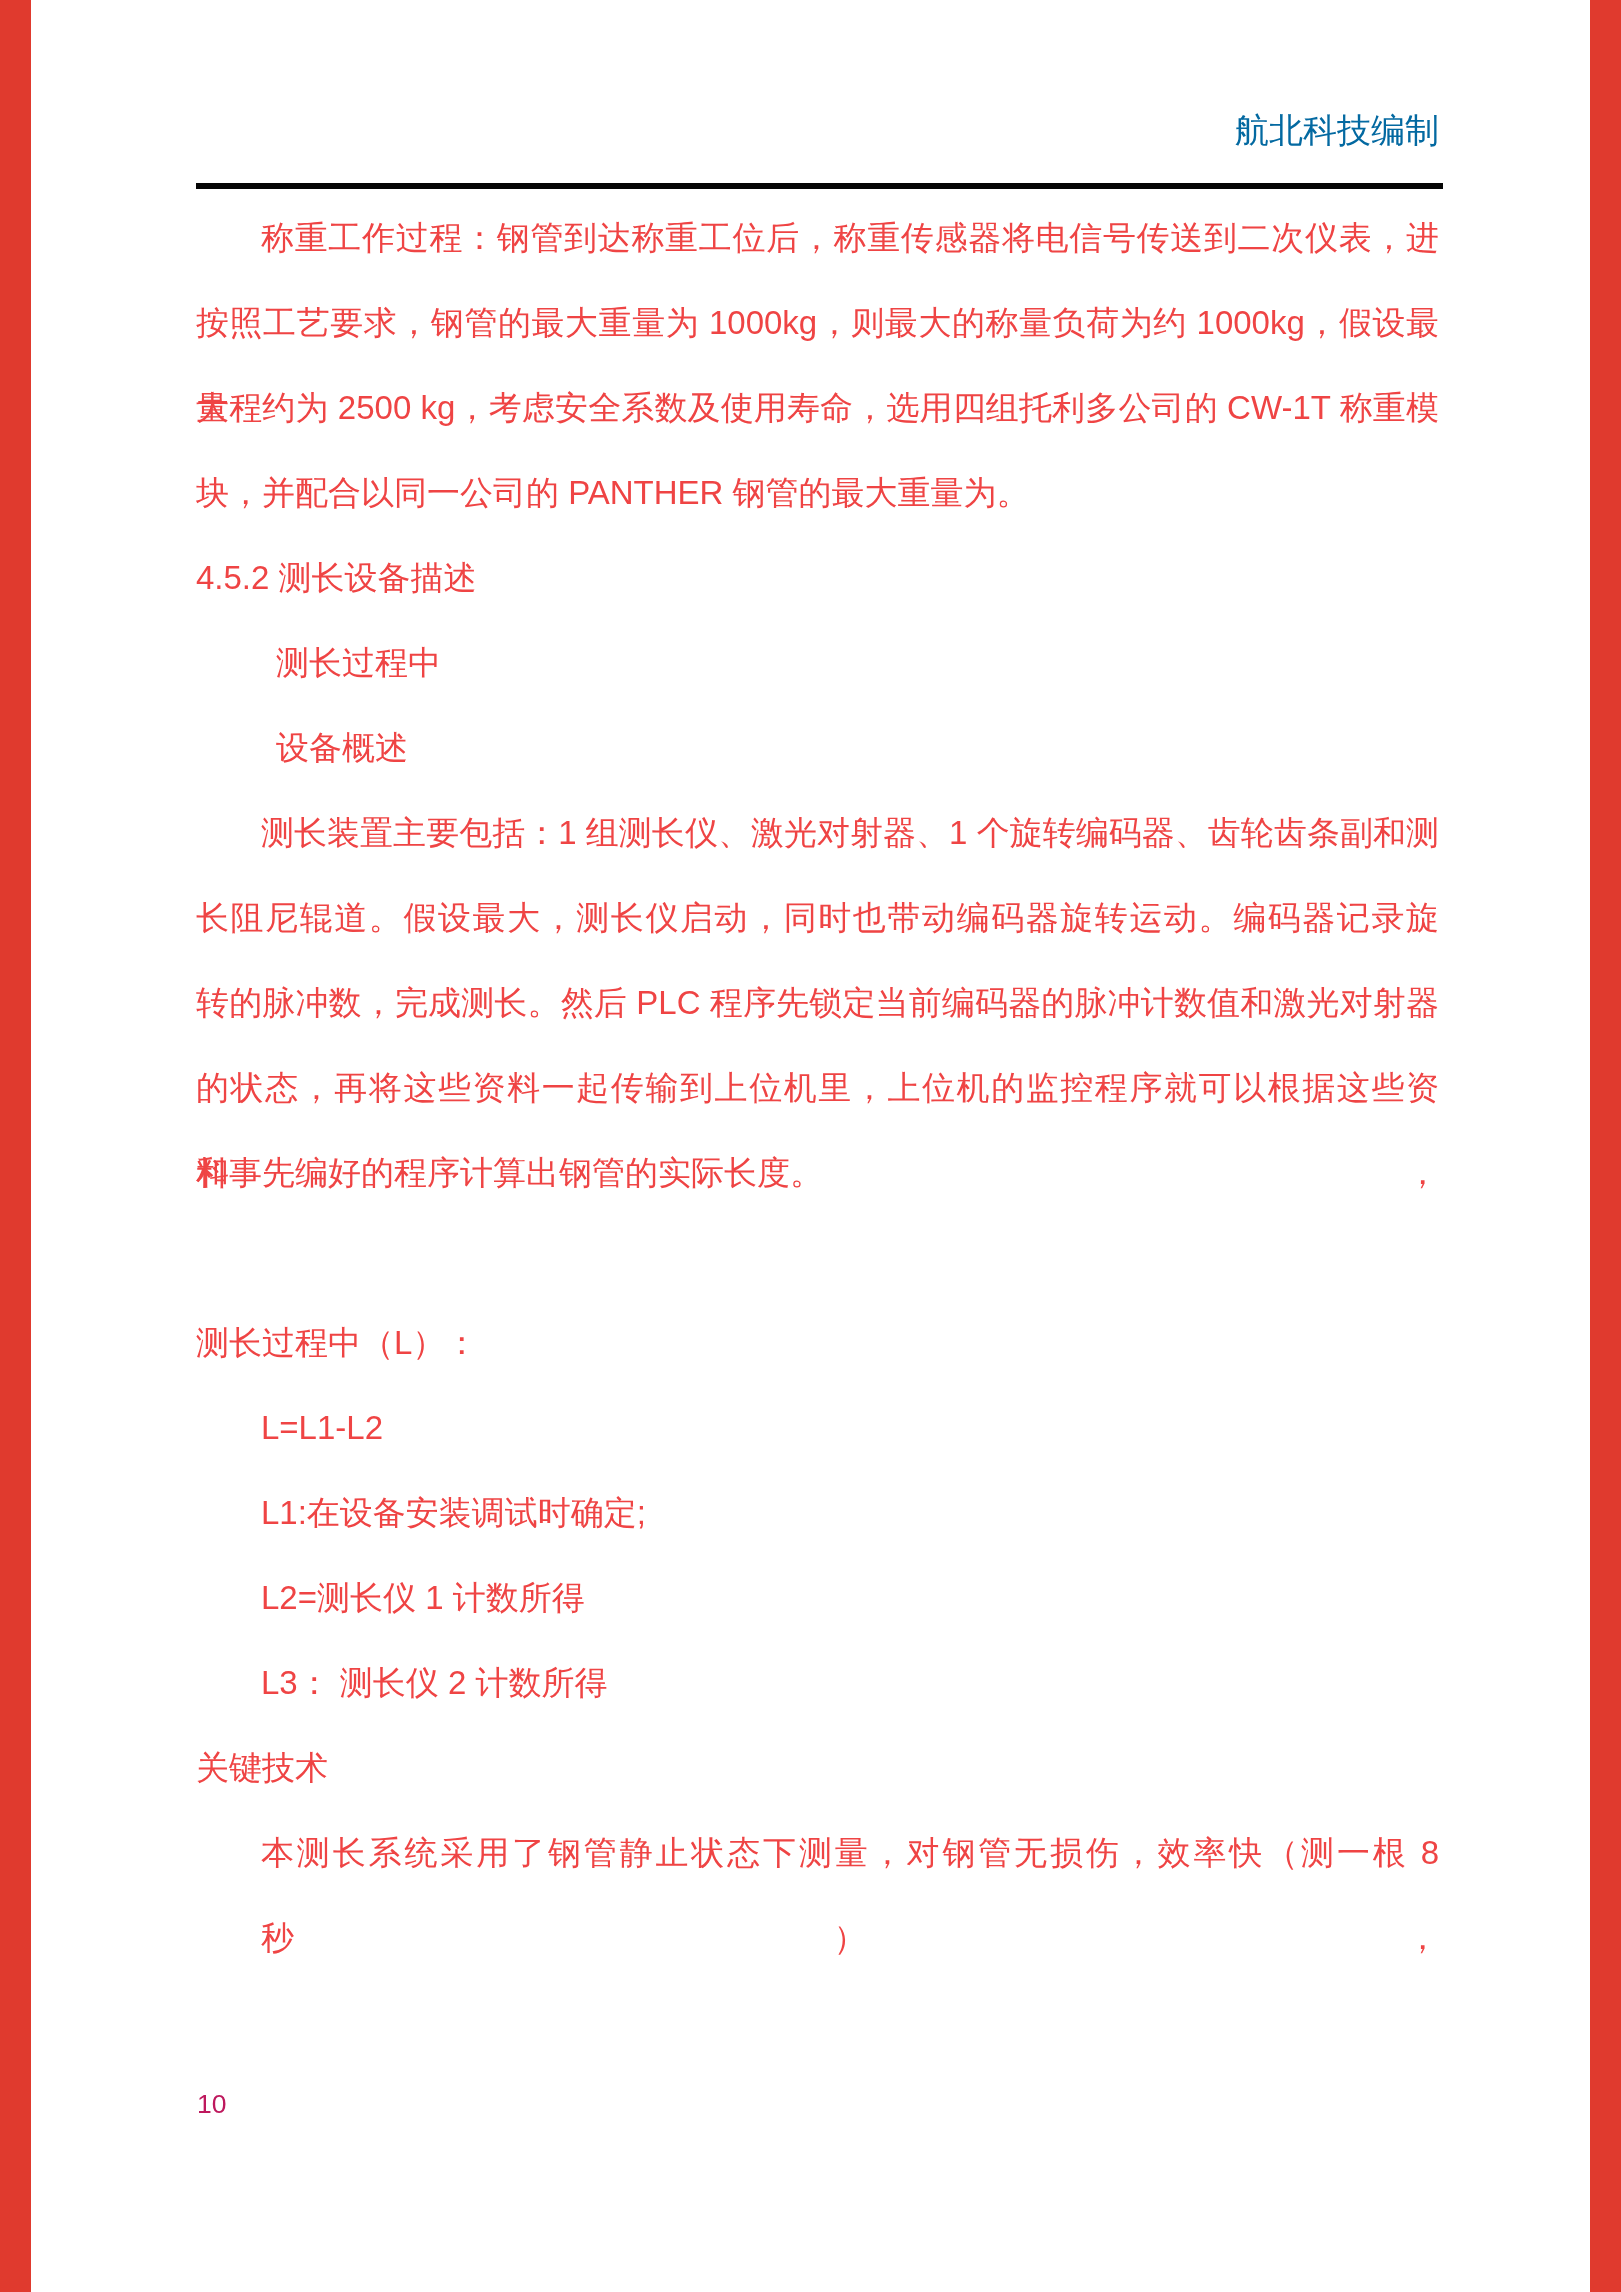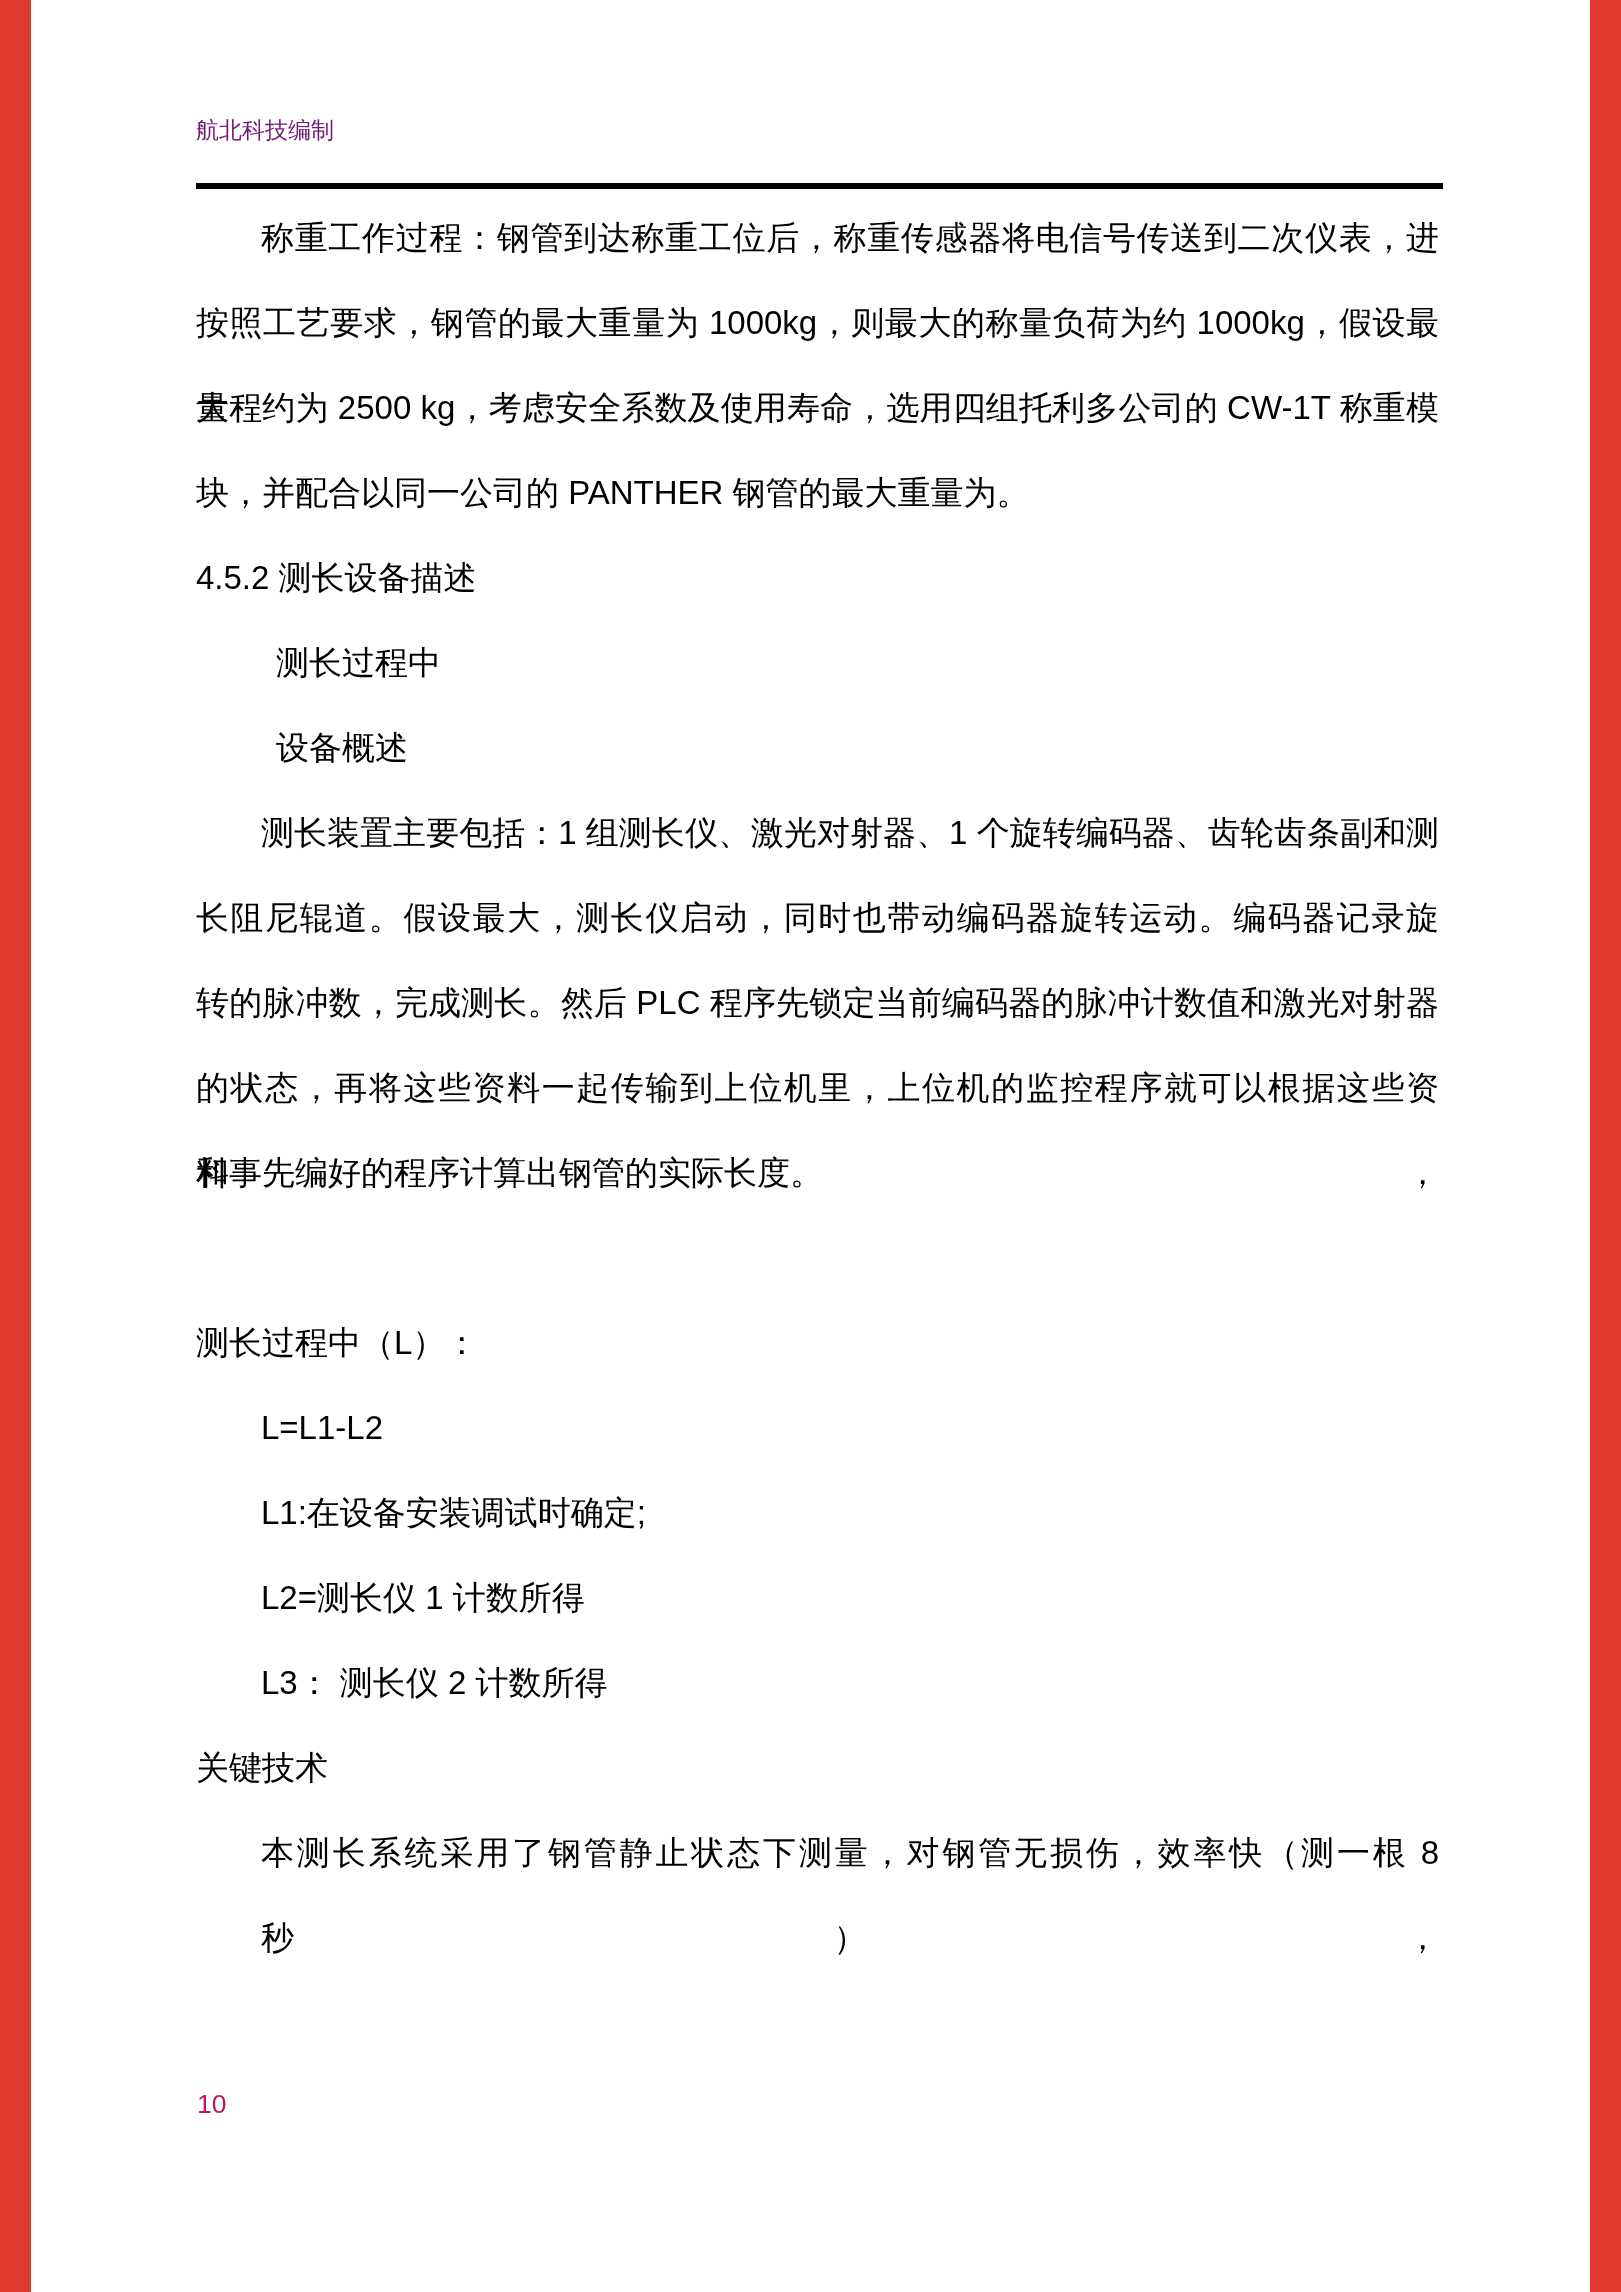--- a/index.html
+++ b/index.html
@@ -20,44 +20,44 @@
   }
   .edge-bar.left{left:0;}
   .edge-bar.right{right:0;}
   .header{
     position:absolute;
     top:112px;
     left:196px;
     width:1243px;
     height:37px;
     line-height:37px;
-    text-align:left;
-    font-size:23px;
-    color:#701a75;
+    text-align:right;
+    font-size:34px;
+    color:#0369a1;
     white-space:pre;
   }
   .rule{
     position:absolute;
     top:183px;
     left:196px;
     width:1247px;
     height:5.9px;
     background:#050505;
   }
   #body{
     position:absolute;
     top:195px;
     left:196px;
     width:1243px;
   }
   .line{
     height:85px;
     line-height:85px;
     font-size:33px;
-    color:#000000;
+    color:#ef4444;
     white-space:pre;
     overflow:visible;
   }
   .line.just{
     white-space:normal;
     text-align:justify;
     text-align-last:justify;
     text-justify:inter-character;
   }
   .line.ind2{padding-left:65px;}

